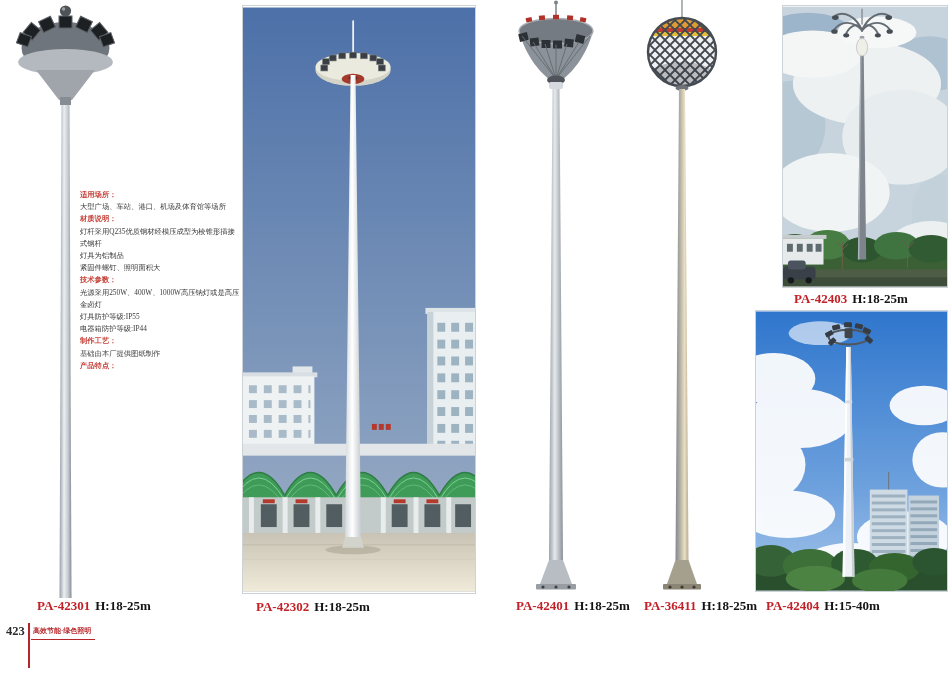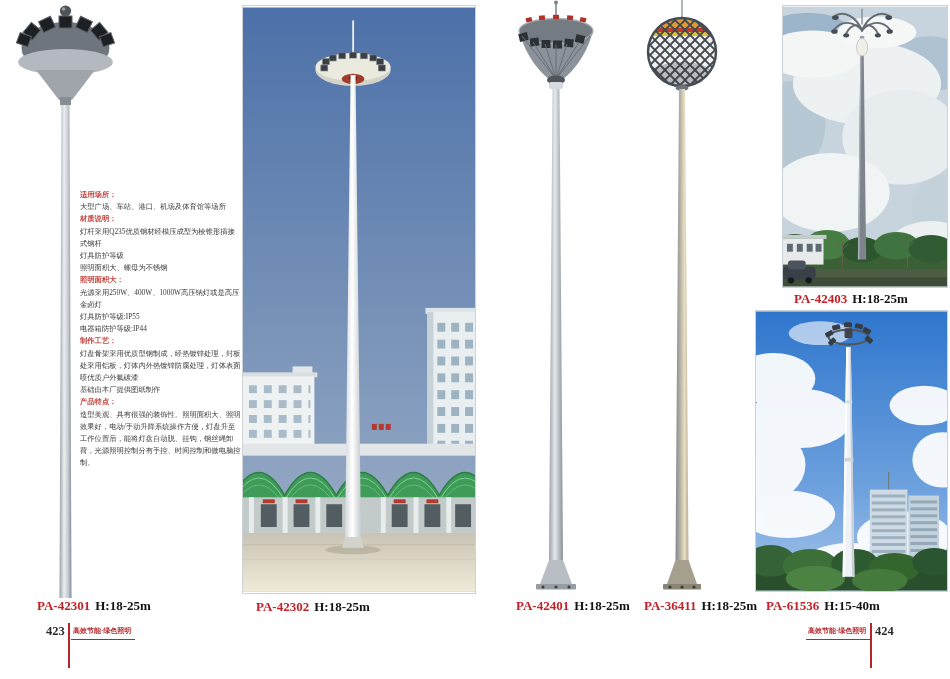--- a/index.html
+++ b/index.html
@@ -11,21 +11,21 @@
   .plabel{position:absolute;white-space:nowrap;font-size:13px;font-weight:bold;}
   .plabel .code{color:#c22127;padding-left:13px;}
   .plabel .ph{color:#141414;margin-left:5px;}
   
   .specs{position:absolute;left:80px;top:189px;width:162px;font-size:7.3px;
          line-height:12.2px;color:#3a3a3a;}
   .sp-head{color:#c5443c;font-weight:bold;}
   .sp-body{color:#3a3a3a;}
   
   .footer{position:absolute;top:623px;height:46px;width:120px;}
-  #f-left{left:6px;margin-left:40px;}
+  #f-left{left:6px;}
   #f-right{left:806px;}
   .footer .pg{position:absolute;top:1px;font-size:12.5px;font-weight:bold;color:#2b2b2b;}
   .footer .vbar{position:absolute;top:0;width:2px;height:45px;background:#b5262b;}
   .footer .slog{position:absolute;top:3px;font-size:7px;font-weight:bold;color:#b5262b;
                 padding:0 4px 3px 2px;border-bottom:1.6px solid #b5262b;white-space:nowrap;}
   #f-left .pg{left:0;}  #f-left .vbar{left:22px;}  #f-left .slog{left:25px;}
   #f-right .slog{left:0;} #f-right .vbar{left:64px;} #f-right .pg{left:69px;}
 </style>
 </head>
 <body>
@@ -60,31 +60,29 @@
       <rect x="44" y="97" width="11" height="8" fill="#878d93"></rect>
       <polygon points="45.5,105 53.5,105 55.5,598 43.5,598" fill="url(#g1)"></polygon>
     </svg>
   </div>
 
   <div class="specs">
     <div class="sp-head">适用场所：</div>
     <div class="sp-body">大型广场、车站、港口、机场及体育馆等场所</div>
     <div class="sp-head">材质说明：</div>
     <div class="sp-body">灯杆采用Q235优质钢材经模压成型为棱锥形插接式钢杆</div>
-    <div class="sp-body">灯具防护等级</div>
-    <div class="sp-body">照明面积大、螺母为不锈钢</div>
-    <div class="sp-head">照明面积大：</div>
+    <div class="sp-body">灯具为铝制品</div>
+    <div class="sp-body">紧固件螺钉、照明面积大</div>
+    <div class="sp-head">技术参数：</div>
     <div class="sp-body">光源采用250W、400W、1000W高压钠灯或是高压金卤灯</div>
     <div class="sp-body">灯具防护等级:IP55</div>
     <div class="sp-body">电器箱防护等级:IP44</div>
     <div class="sp-head">制作工艺：</div>
-    <div class="sp-body">灯盘骨架采用优质型钢制成，经热镀锌处理，封板处采用铝板，灯体内外热镀锌防腐处理，灯体表面喷优质户外氟碳漆</div>
     <div class="sp-body">基础由本厂提供图纸制作</div>
     <div class="sp-head">产品特点：</div>
-    <div class="sp-body">造型美观、具有很强的装饰性。照明面积大、照明效果好，电动/手动升降系统操作方便，灯盘升至工作位置后，能将灯盘自动脱、挂钩，钢丝绳卸荷，光源照明控制分有手控、时间控制和微电脑控制。</div>
   </div>
 
   <div class="photo framed" style="left:242px;top:5px;width:234px;height:589px;">
     <svg width="232" height="587" viewBox="0 0 234 589">
       <defs>
         <linearGradient id="sky2" x1="0" y1="0" x2="0" y2="1">
             <stop offset="0" stop-color="#4c70a8"></stop>
             <stop offset="0.75" stop-color="#89a0bf"></stop>
             <stop offset="1" stop-color="#a3b2c7"></stop>
           </linearGradient>
@@ -416,27 +414,22 @@
   <div class="plabel" style="left:503px;top:598px;">
     <span class="code">PA-42401</span><span class="ph">H:18-25m</span>
   </div>
   <div class="plabel" style="left:631px;top:598px;">
     <span class="code">PA-36411</span><span class="ph">H:18-25m</span>
   </div>
   <div class="plabel" style="left:781px;top:291px;">
     <span class="code">PA-42403</span><span class="ph">H:18-25m</span>
   </div>
   <div class="plabel" style="left:753px;top:598px;">
-    <span class="code">PA-61536</span><span class="ph">H:15-40m</span>
+    <span class="code">PA-42404</span><span class="ph">H:15-40m</span>
   </div>
 
   <div class="footer" id="f-left">
     <span class="pg">423</span>
     <span class="vbar"></span>
     <span class="slog">高效节能·绿色照明</span>
   </div>
-  <div class="footer" id="f-right">
-    <span class="slog">高效节能·绿色照明</span>
-    <span class="vbar"></span>
-    <span class="pg">424</span>
-  </div>
 
 </div>
 
 </body></html>

